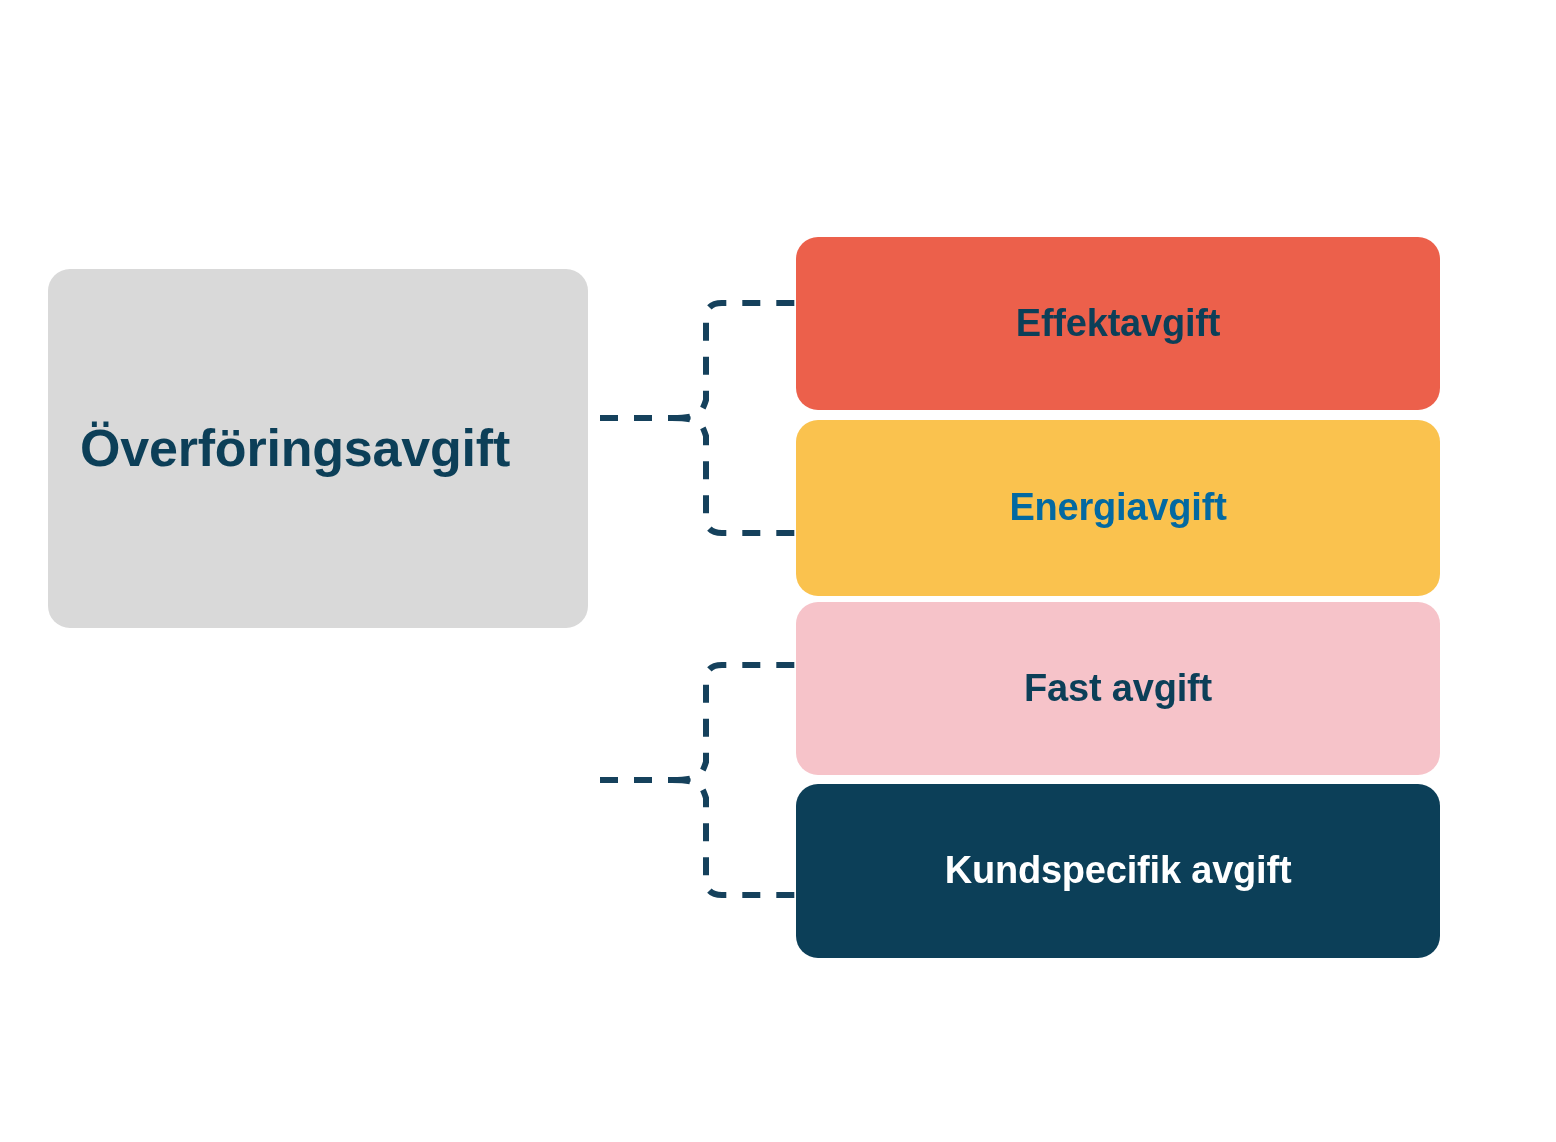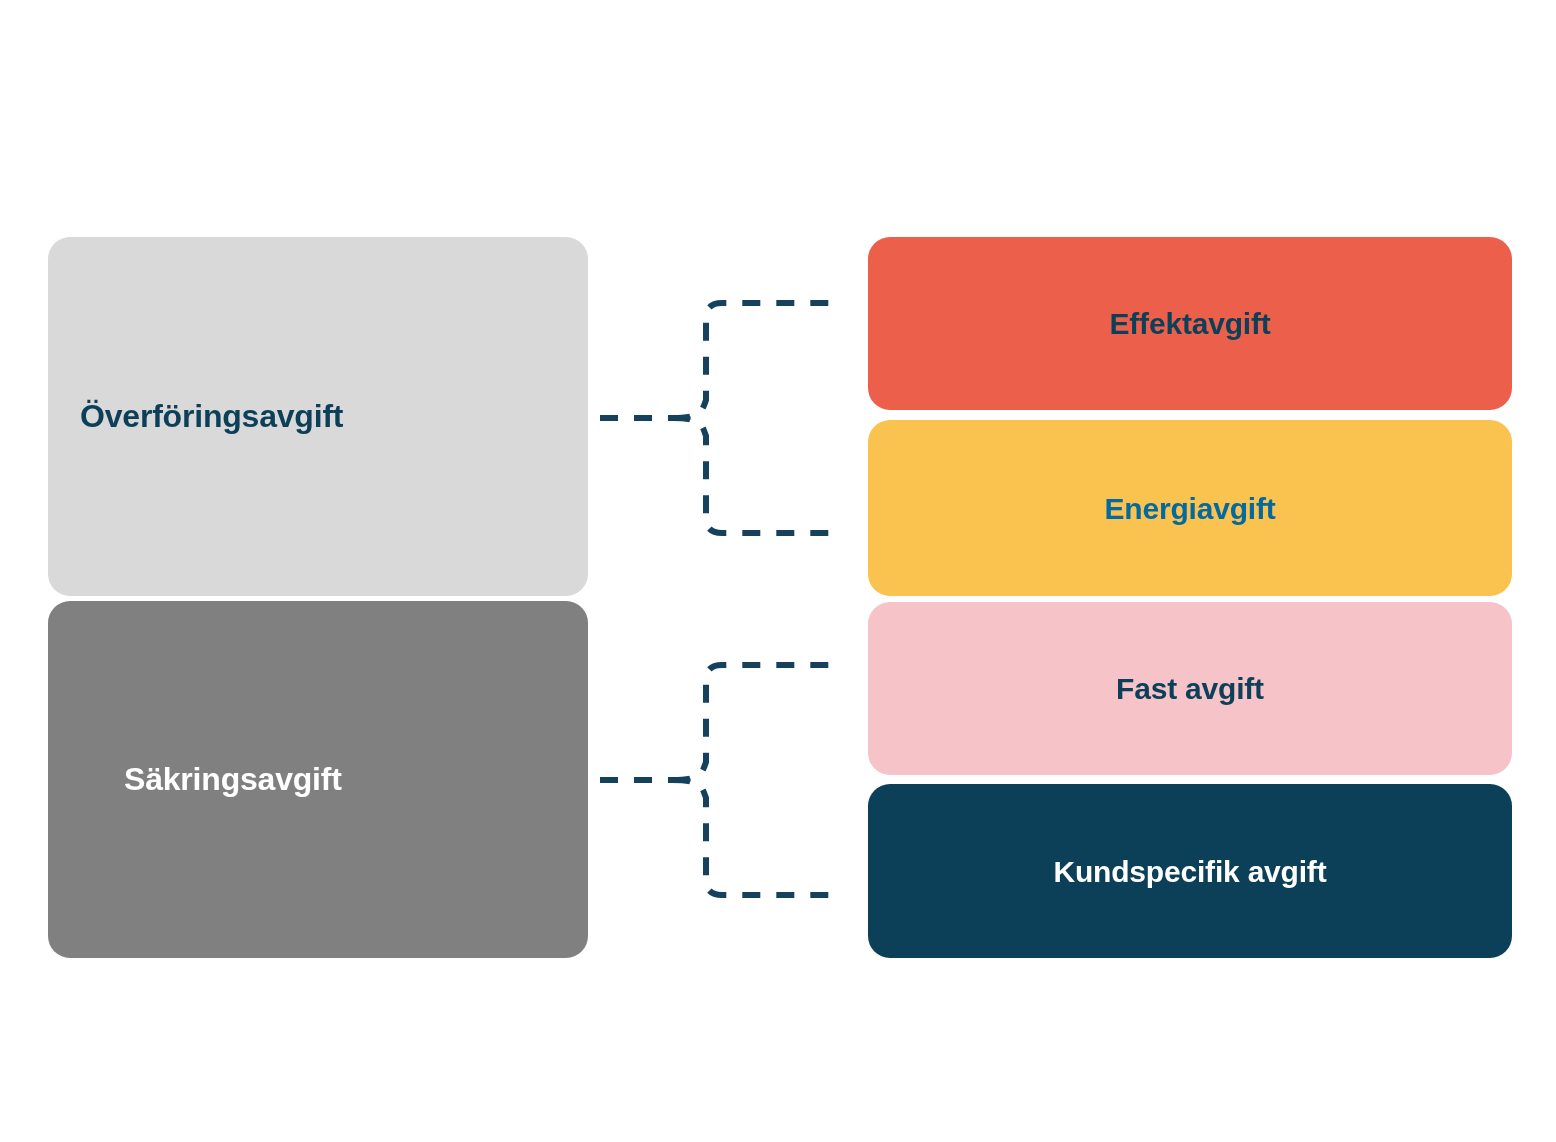--- a/index.html
+++ b/index.html
@@ -31,21 +31,22 @@
   }
   .node .node-label {
     display: block;
     width: 100%;
   }
 
   
   .parent {
     justify-content: flex-start;
     padding-left: 32px;
-    font-size: 32px;
+    font-size: 52px;
+    margin-top: 32px;
   }
   #box-overforingsavgift {
     left: 48px;
     top: 237px;
     width: 540px;
     height: 359px;
     background: #d9d9d9;
     color: #0c3f58;
   }
   #box-sakringsavgift {
@@ -53,25 +54,25 @@
     top: 601px;
     width: 540px;
     height: 357px;
     background: #808080;
     color: #ffffff;
     padding-left: 76px;
   }
 
   
   .child {
-    left: 868px;
+    left: 796px;
     width: 644px;
     justify-content: center;
     text-align: center;
-    font-size: 30px;
+    font-size: 38px;
   }
   #box-effektavgift {
     top: 237px;
     height: 173px;
     background: #ec604b;
     color: #0c3f58;
   }
   #box-energiavgift {
     top: 420px;
     height: 176px;
@@ -125,23 +126,20 @@
       <path class="conn-path" d="M 600,780 L 672,780"></path>
       <path class="conn-path" d="M 672,780 C 700,780 702,774 706,762 L 706,680 Q 706,665 722,665 L 838,665"></path>
       <path class="conn-path" d="M 672,780 C 700,780 702,786 706,798 L 706,880 Q 706,895 722,895 L 838,895"></path>
     </g>
   </svg>
 
   <div class="node parent" id="box-overforingsavgift">
     <span class="node-label">Överföringsavgift</span>
   </div>
 
-  <div class="node parent" id="box-sakringsavgift">
-    <span class="node-label">Säkringsavgift</span>
-  </div>
 
   <div class="node child" id="box-effektavgift">
     <span class="node-label">Effektavgift</span>
   </div>
 
   <div class="node child" id="box-energiavgift">
     <span class="node-label">Energiavgift</span>
   </div>
 
   <div class="node child" id="box-fast-avgift">

